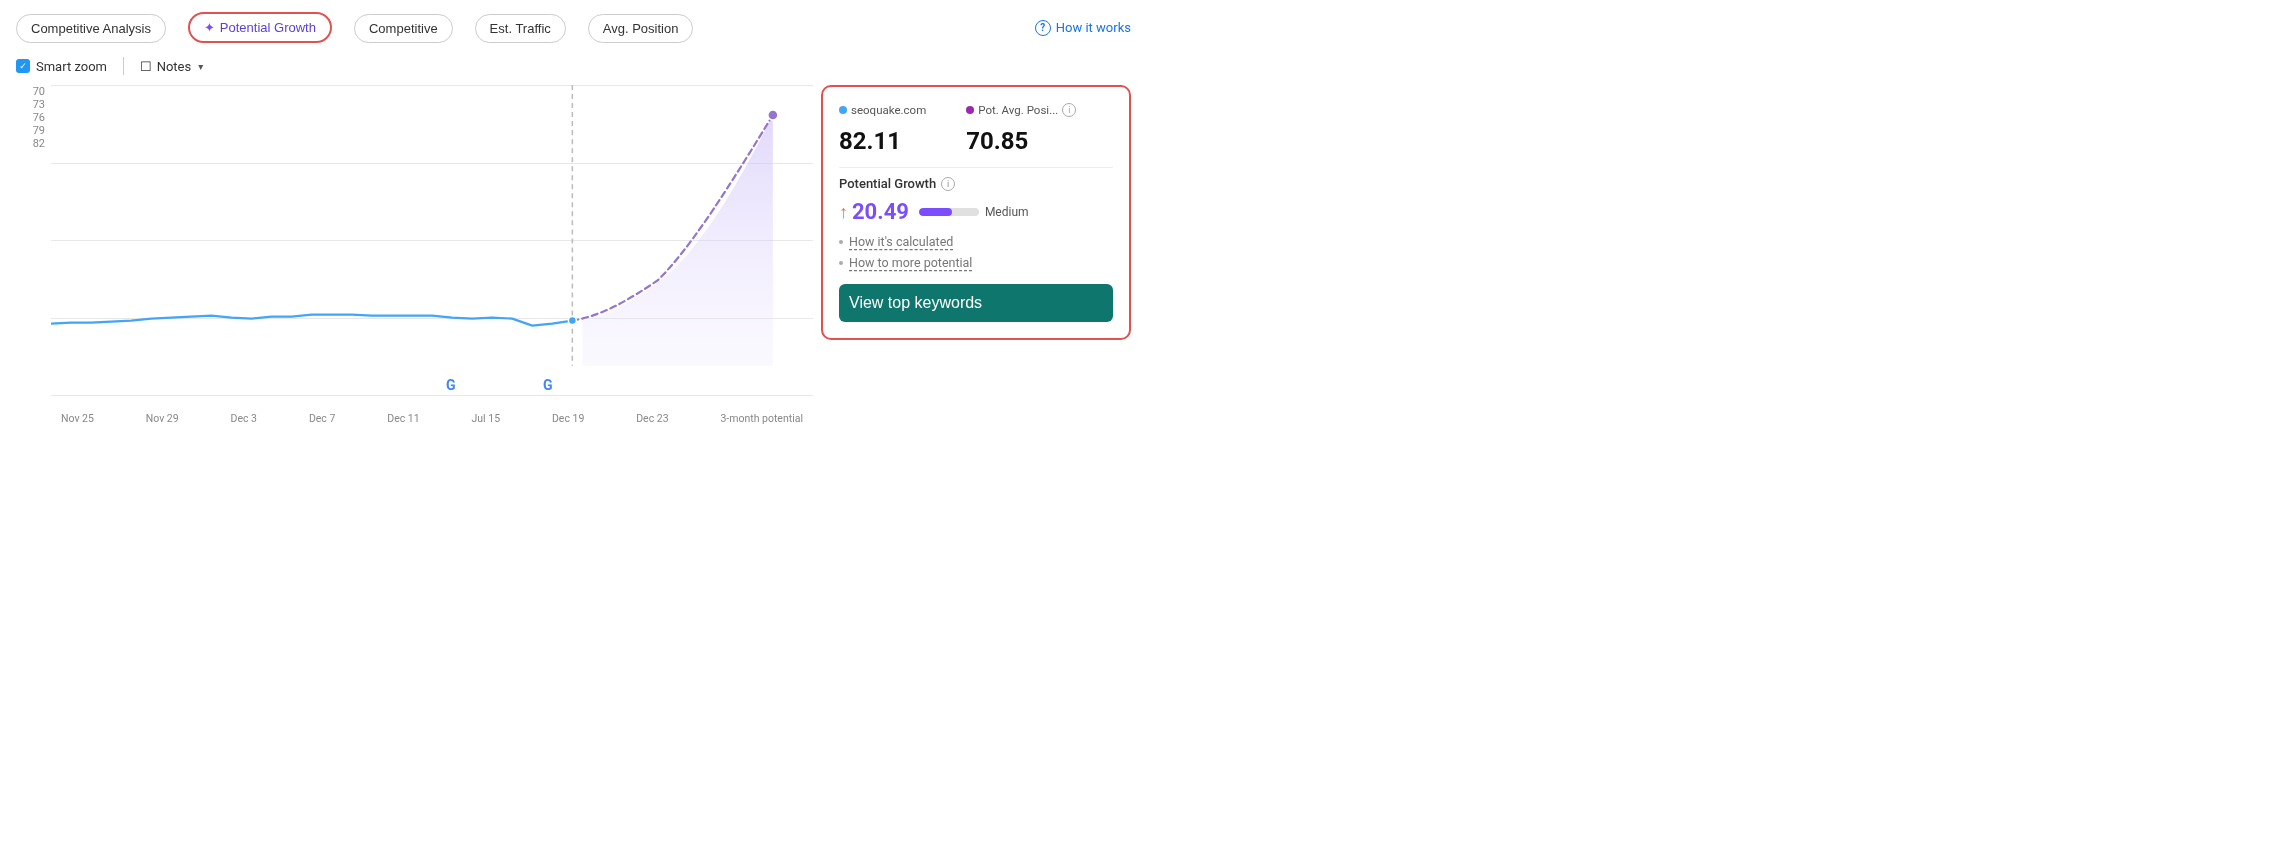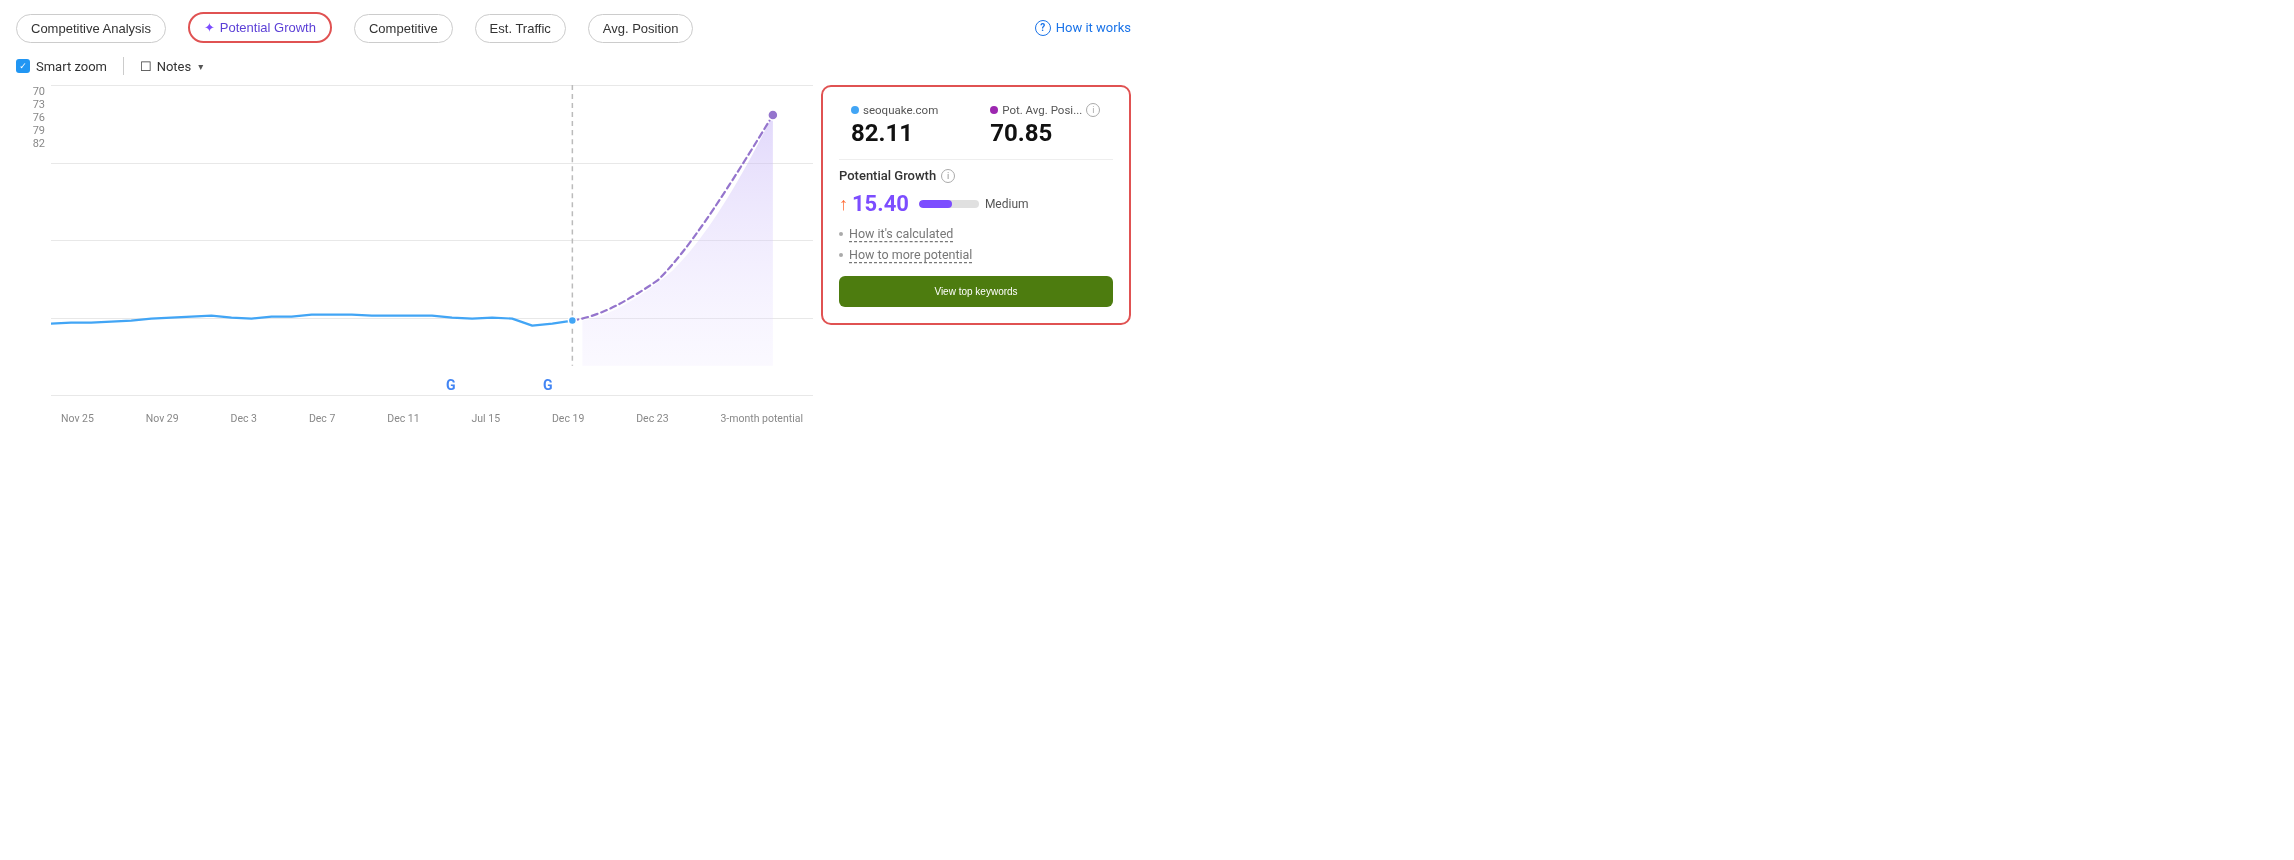--- a/index.html
+++ b/index.html
@@ -193,22 +193,21 @@
       height: fit-content;
     }
     .panel-header {
       display: flex;
       gap: 40px;
       margin-bottom: 12px;
     }
     .panel-col {
       display: flex;
       flex-direction: column;
-      gap: 2px;
-      margin-left: 12px;
+      gap: 10px;
     }
     .panel-label {
       font-size: 11.5px;
       color: #555;
       display: flex;
       align-items: center;
       gap: 4px;
     }
     .dot-blue {
       width: 8px;
@@ -318,28 +317,28 @@
       font-size: 12.5px;
       color: #777;
       text-decoration: underline;
       text-decoration-style: dashed;
       text-underline-offset: 3px;
       cursor: pointer;
     }
     .view-keywords-btn {
       width: 100%;
       padding: 10px;
-      background: #4d7c0f;
+      background: #0f766e;
       color: #fff;
       border: none;
       border-radius: 6px;
-      font-size: 10px;
+      font-size: 16px;
       font-weight: 500;
       cursor: pointer;
-      text-align: center;
+      text-align: left;
     }
   </style>
 </head>
 <body>
 
 <div class="container">
 
   <div class="tabs-row">
     <div class="tabs-left">
       <button class="tab">Competitive Analysis</button>
@@ -484,21 +483,21 @@
       <div class="panel-divider"></div>
 
       
       <div class="potential-growth-title">
         <span>Potential Growth</span>
         <div class="info-icon">i</div>
       </div>
 
       <div class="growth-row">
         <span class="arrow-up">↑</span>
-        <span class="growth-value">15.40</span>
+        <span class="growth-value">20.49</span>
         <div class="progress-bar-container">
           <div class="progress-bar">
             <div class="progress-fill" style="width: 55%;"></div>
           </div>
           <span class="medium-label">Medium</span>
         </div>
       </div>
 
 
       

